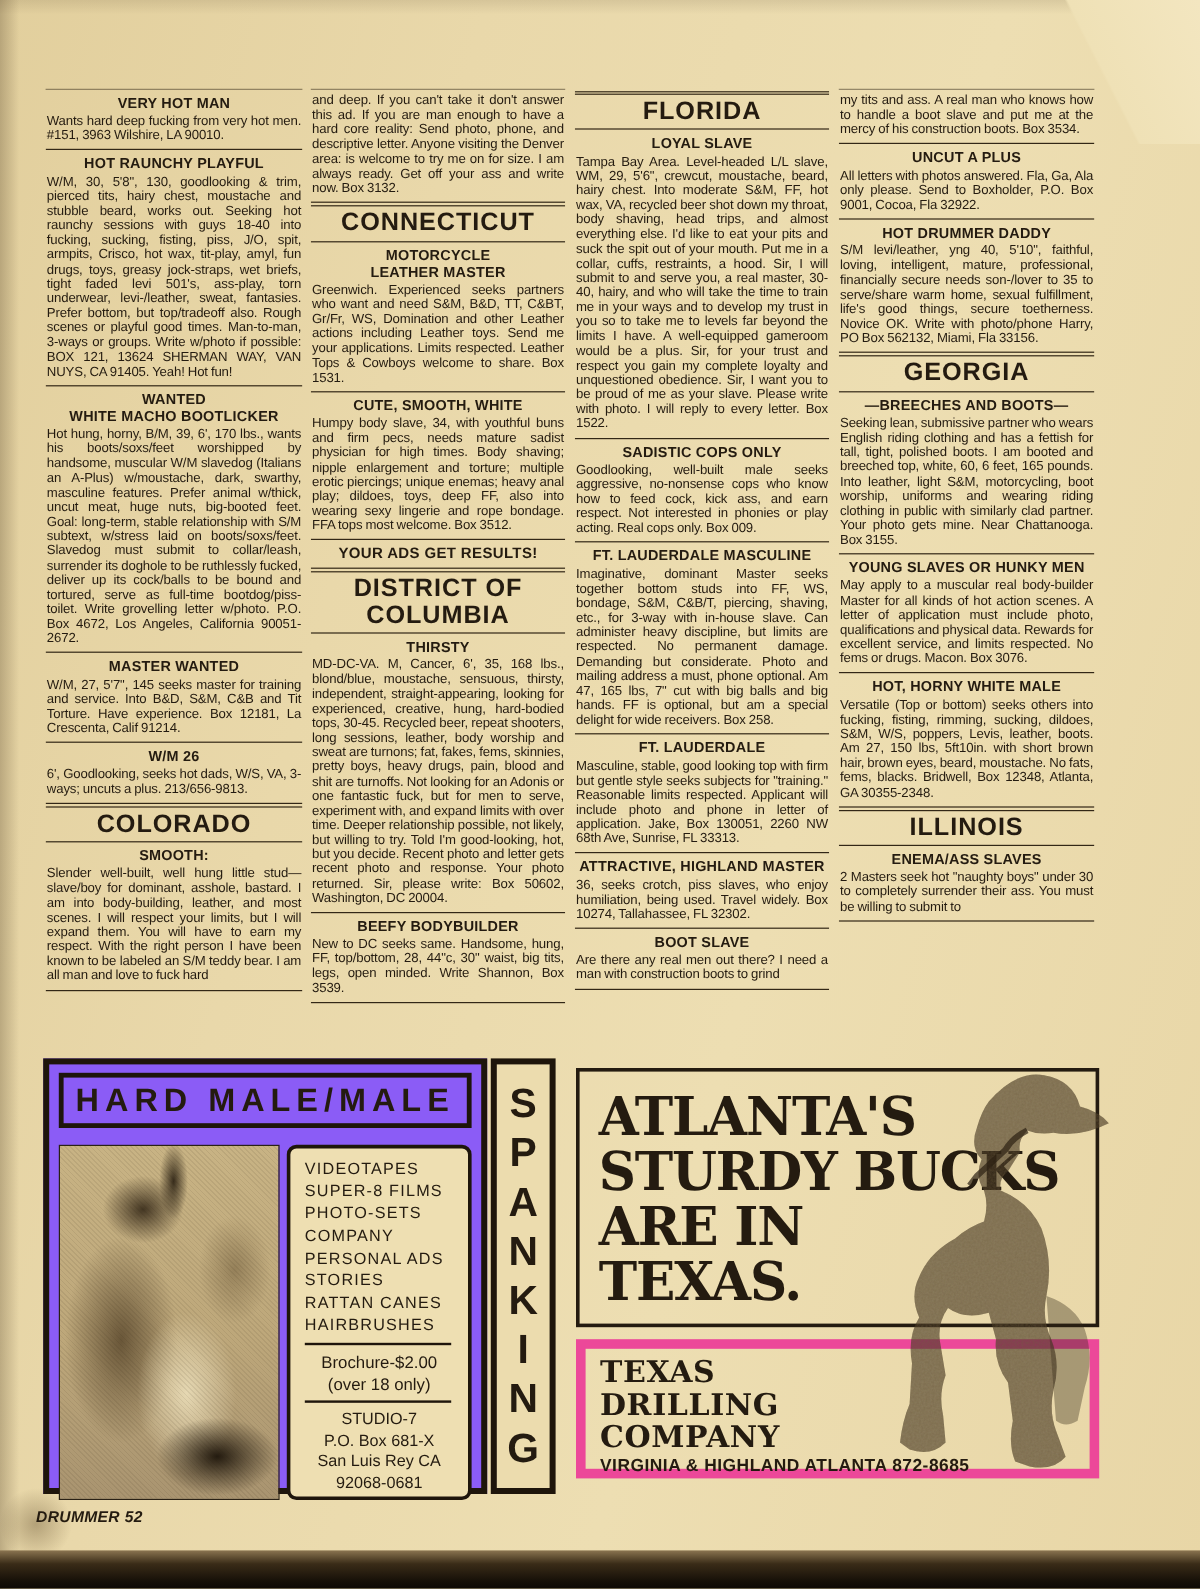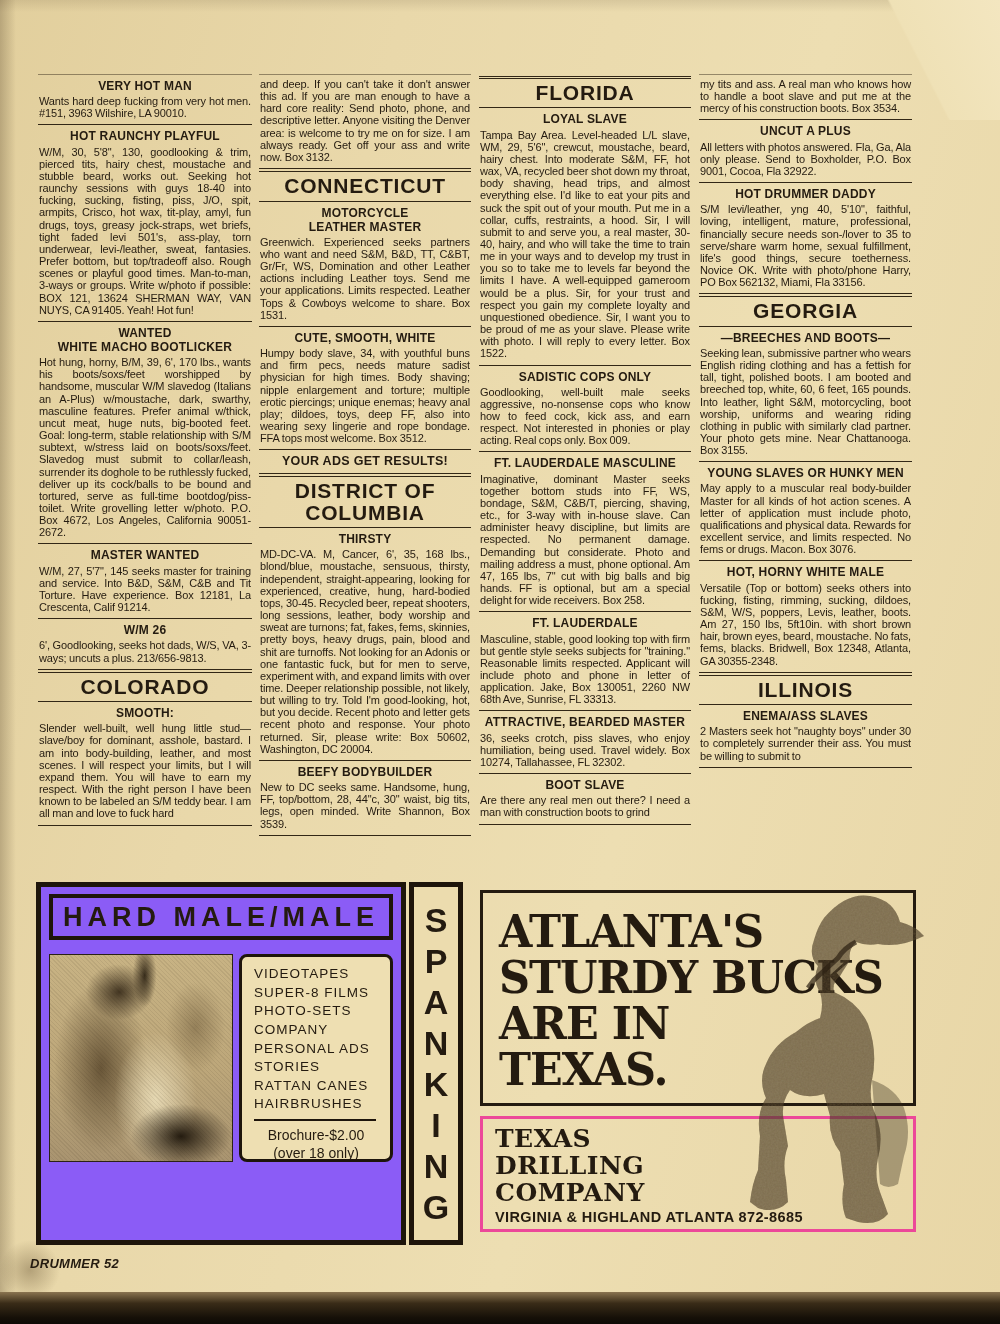--- a/index.html
+++ b/index.html
@@ -54,21 +54,21 @@
 
   
   .hard-ad{
     position:absolute;left:36px;top:882px;width:370px;height:363px;
     border:5px solid #1e150b;background:#8b5cf6;box-sizing:border-box;
   }
   .hard-title{
     margin:7px 8px 6px;border:4px solid #1e150b;padding:4px 0 3px;
     text-align:center;font-weight:bold;font-size:27px;letter-spacing:5px;
   }
-  .hard-body{display:flex;margin:14px 8px 8px;height:208px;gap:6px;}
+  .hard-body{display:flex;margin:14px 8px 8px;height:296px;gap:6px;}
   .hard-photo{
     flex:0 0 182px;border:1px solid #2a2115;position:relative;overflow:hidden;
     background:
       radial-gradient(70px 45px at 72% 88%, rgba(28,20,10,.95), rgba(28,20,10,0) 72%),
       radial-gradient(55px 90px at 58% 70%, rgba(235,222,185,.9), rgba(235,222,185,0) 75%),
       radial-gradient(48px 40px at 38% 18%, rgba(45,33,18,.85), rgba(45,33,18,0) 70%),
       radial-gradient(16px 42px at 52% 10%, rgba(40,30,16,.9), rgba(40,30,16,0) 75%),
       radial-gradient(60px 110px at 28% 55%, rgba(84,66,40,.8), rgba(84,66,40,0) 78%),
       radial-gradient(40px 60px at 80% 35%, rgba(120,100,66,.6), rgba(120,100,66,0) 75%),
       linear-gradient(180deg,#c8b384 0%,#bda77a 55%,#a99470 100%);
@@ -97,21 +97,21 @@
   .atlanta-top{
     position:absolute;left:10px;top:8px;width:436px;height:216px;
     border:3px solid #241b10;box-sizing:border-box;padding:14px 0 0 16px;
   }
   .atlanta-head div{
     font-family:"DejaVu Serif",serif;font-weight:bold;font-size:43px;line-height:46px;
     letter-spacing:-1px;transform:scaleY(1.04);transform-origin:left top;
   }
   .atlanta-bottom{
     position:absolute;left:10px;top:234px;width:436px;height:116px;
-    border:3px solid #ec4899;box-sizing:border-box;padding:6px 0 0 12px;
+    border:8px solid #ec4899;box-sizing:border-box;padding:6px 0 0 12px;
   }
   .atlanta-company div{
     font-family:"DejaVu Serif",serif;font-weight:bold;font-size:25px;line-height:27px;
     letter-spacing:.5px;
   }
   .atlanta-address{font-weight:bold;font-size:14.5px;letter-spacing:.4px;margin-top:3px;}
   .cowboy{position:absolute;right:2px;top:2px;width:200px;height:356px;}
 
   .footer{
     position:absolute;left:30px;top:1256px;
@@ -192,21 +192,21 @@
     </div>
     <div class="ad">
       <div class="ad-title">FT. LAUDERDALE MASCULINE</div>
       <div class="ad-body">Imaginative, dominant Master seeks together bottom studs into FF, WS, bondage, S&amp;M, C&amp;B/T, piercing, shaving, etc., for 3-way with in-house slave. Can administer heavy discipline, but limits are respected. No permanent damage. Demanding but considerate. Photo and mailing address a must, phone optional. Am 47, 165 lbs, 7" cut with big balls and big hands. FF is optional, but am a special delight for wide receivers. Box 258.</div>
     </div>
     <div class="ad">
       <div class="ad-title">FT. LAUDERDALE</div>
       <div class="ad-body">Masculine, stable, good looking top with firm but gentle style seeks subjects for "training." Reasonable limits respected. Applicant will include photo and phone in letter of application. Jake, Box 130051, 2260 NW 68th Ave, Sunrise, FL 33313.</div>
     </div>
     <div class="ad">
-      <div class="ad-title">ATTRACTIVE, BEARDED MASTER</div>
+      <div class="ad-title">ATTRACTIVE, HIGHLAND MASTER</div>
       <div class="ad-body">36, seeks crotch, piss slaves, who enjoy humiliation, being used. Travel widely. Box 10274, Tallahassee, FL 32302.</div>
     </div>
     <div class="ad">
       <div class="ad-title">BOOT SLAVE</div>
       <div class="ad-body">Are there any real men out there? I need a man with construction boots to grind</div>
     </div>
   </div>
 <div id="col4" class="col top-rule">
     <div class="ad">
       <div class="ad-body">my tits and ass. A real man who knows how to handle a boot slave and put me at the mercy of his construction boots. Box 3534.</div>

